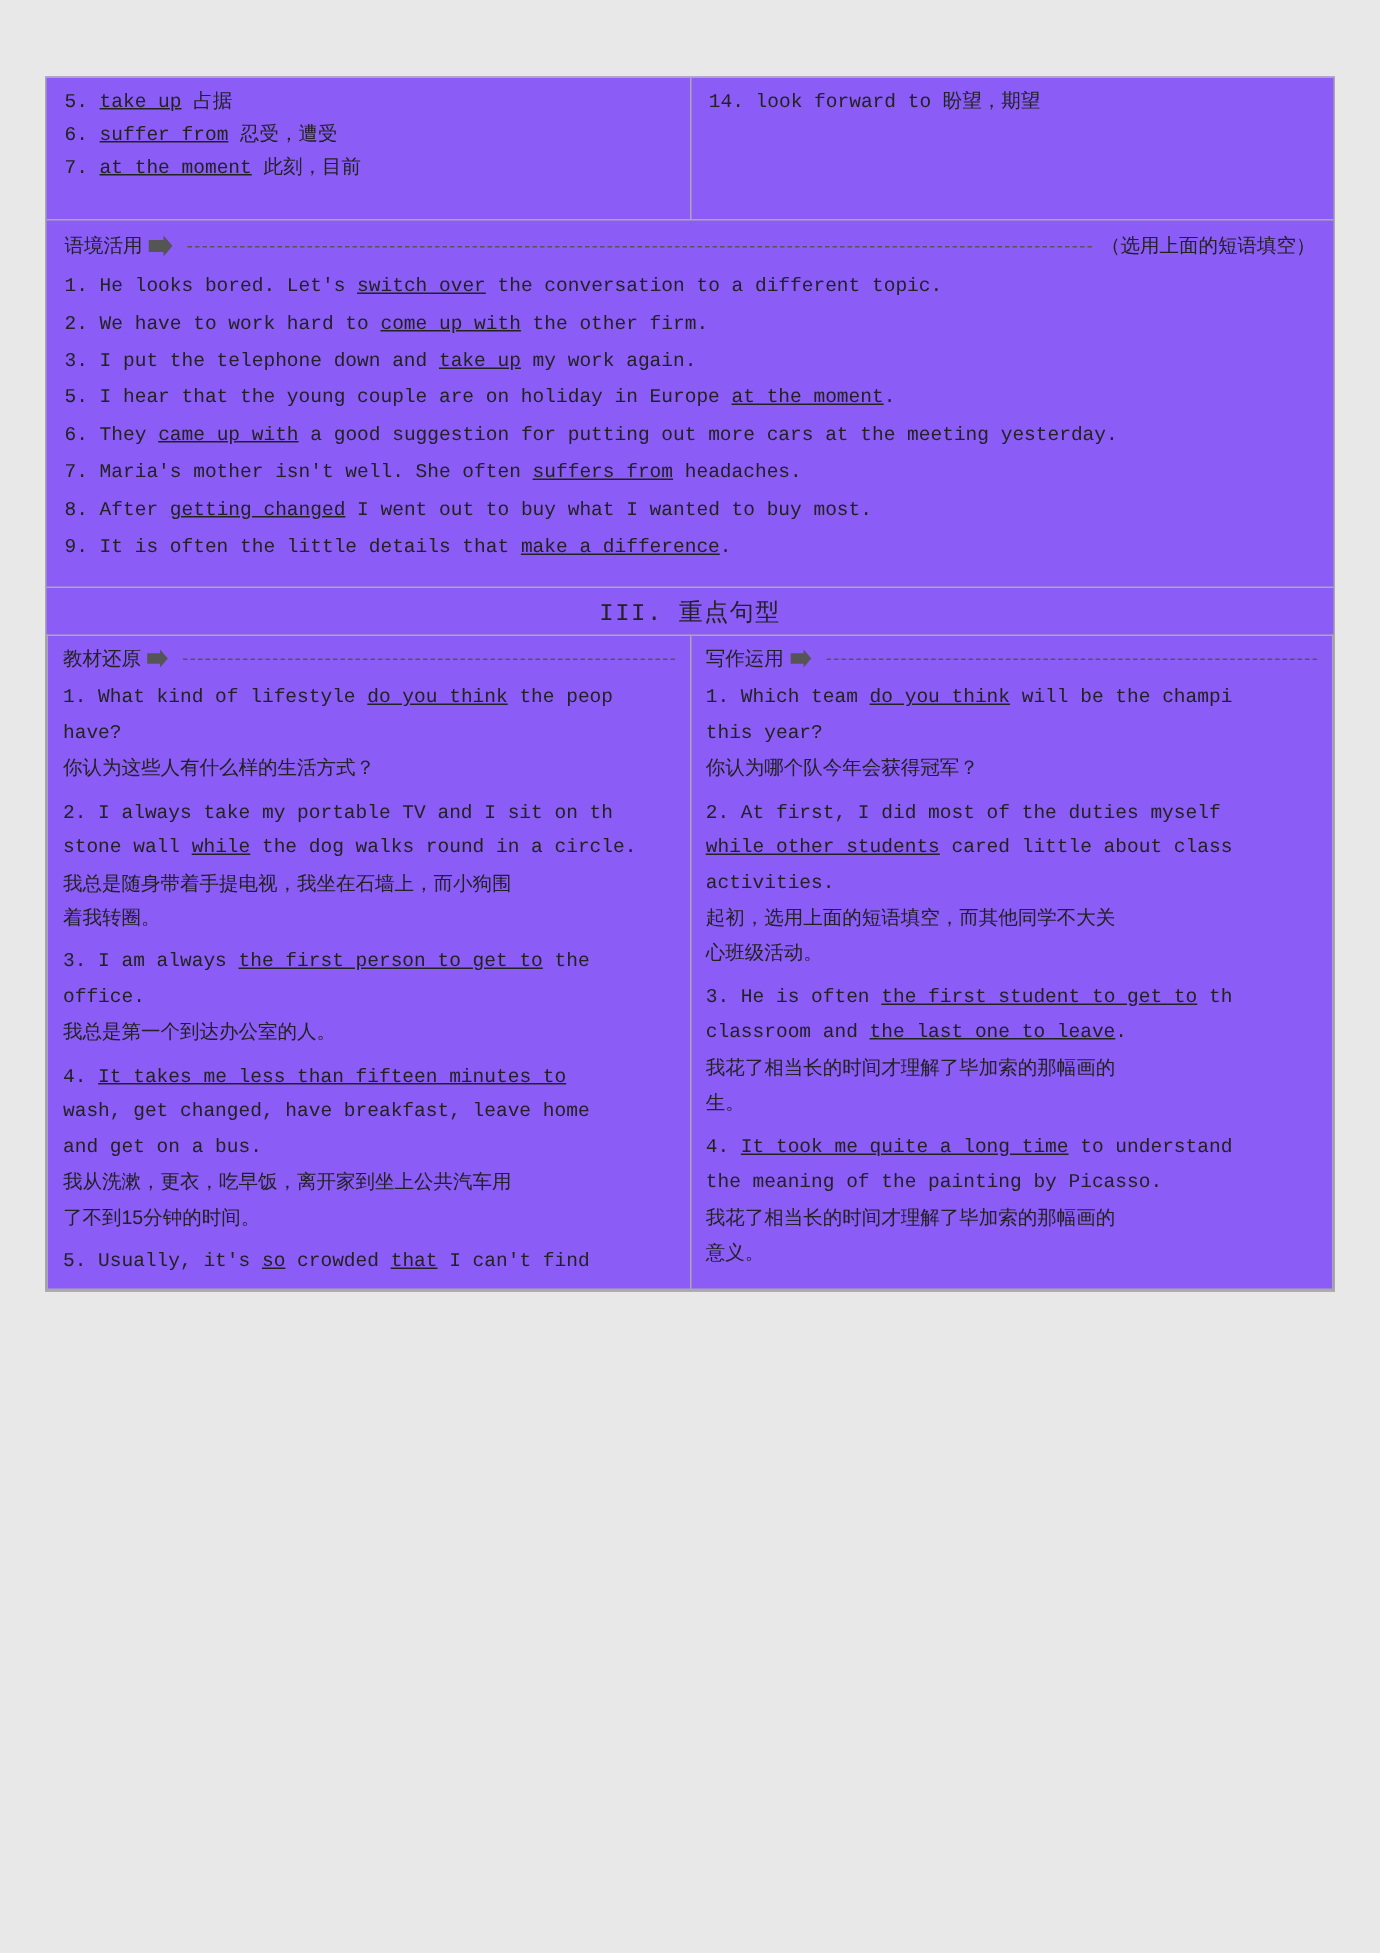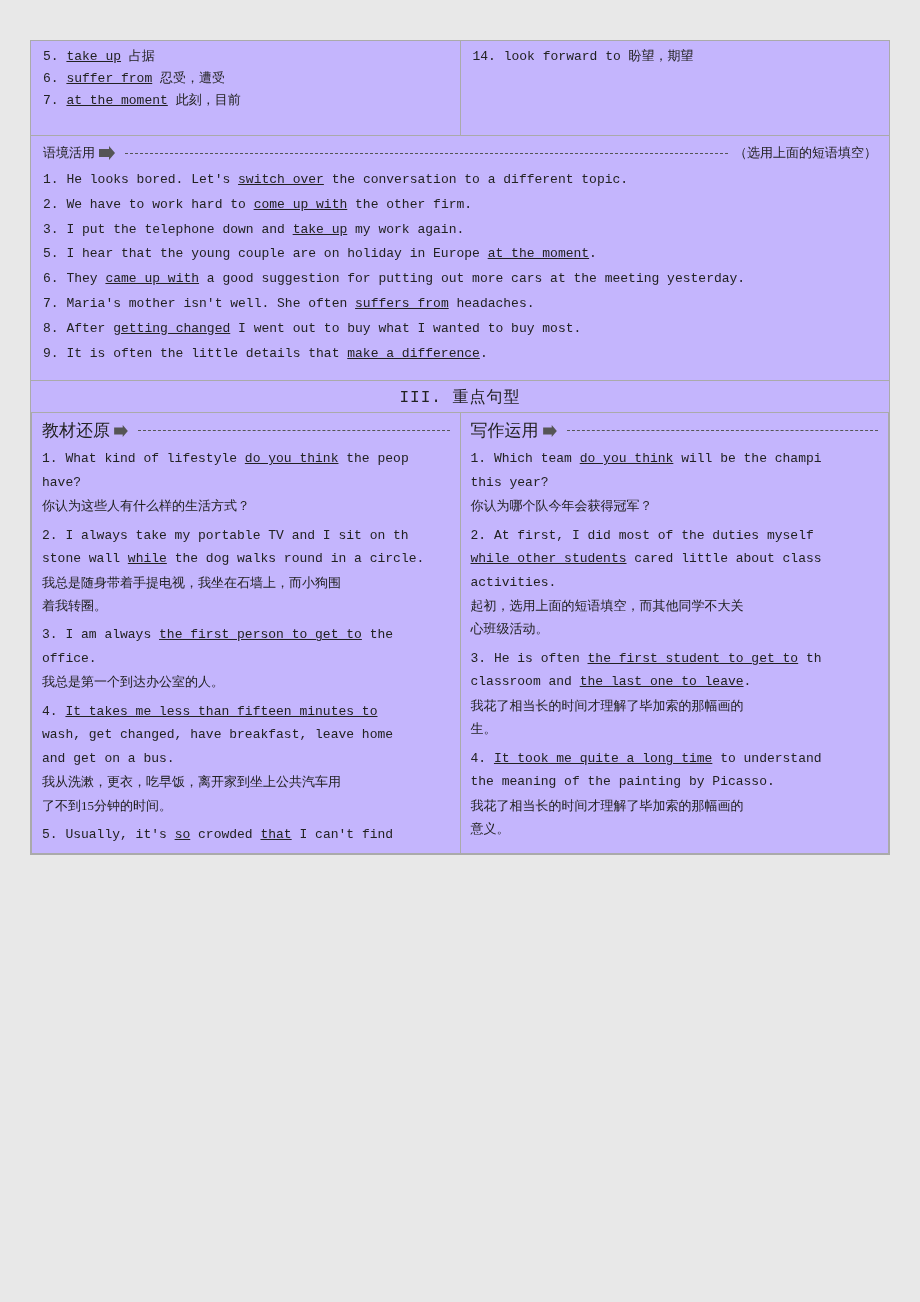--- a/index.html
+++ b/index.html
@@ -10,23 +10,23 @@
     body {
       background: #e8e8e8;
       font-family: 'Courier New', Courier, monospace;
       font-size: 13px;
       color: #222;
       padding: 40px 30px;
       width: 920px;
       min-height: 1302px;
     }
     .page-container {
-      background: #c4b5fd;
+      background: #8b5cf6;
       width: 860px;
-      margin: 0 auto;
+      margin: 11px auto;
       border: 1px solid #aaa;
     }
     
     .vocab-table {
       width: 100%;
       border-collapse: collapse;
     }
     .vocab-table td {
       padding: 6px 12px;
       vertical-align: top;
@@ -94,34 +94,34 @@
       padding: 0;
       vertical-align: top;
       border: 1px solid #aaa;
     }
     .sp-cell {
       padding: 6px 10px;
     }
     .sp-header {
       display: flex;
       align-items: center;
-      font-size: 17px;
+      font-size: 13px;
       margin-bottom: 6px;
     }
     .sp-header .dashes {
       flex: 1;
       border-top: 1px dashed #555;
       margin-left: 6px;
     }
     .sp-content p {
       line-height: 1.65;
       margin-bottom: 2px;
     }
     .sp-content .zh {
-      font-family: Liberation Serif, serif;
+      font-family: Liberation Sans, sans-serif;
       font-size: 13px;
     }
     .sp-content .gap {
       margin-bottom: 8px;
     }
     .left-half {
       width: 50%;
       border-right: 1px solid #aaa;
     }
     .right-half {

